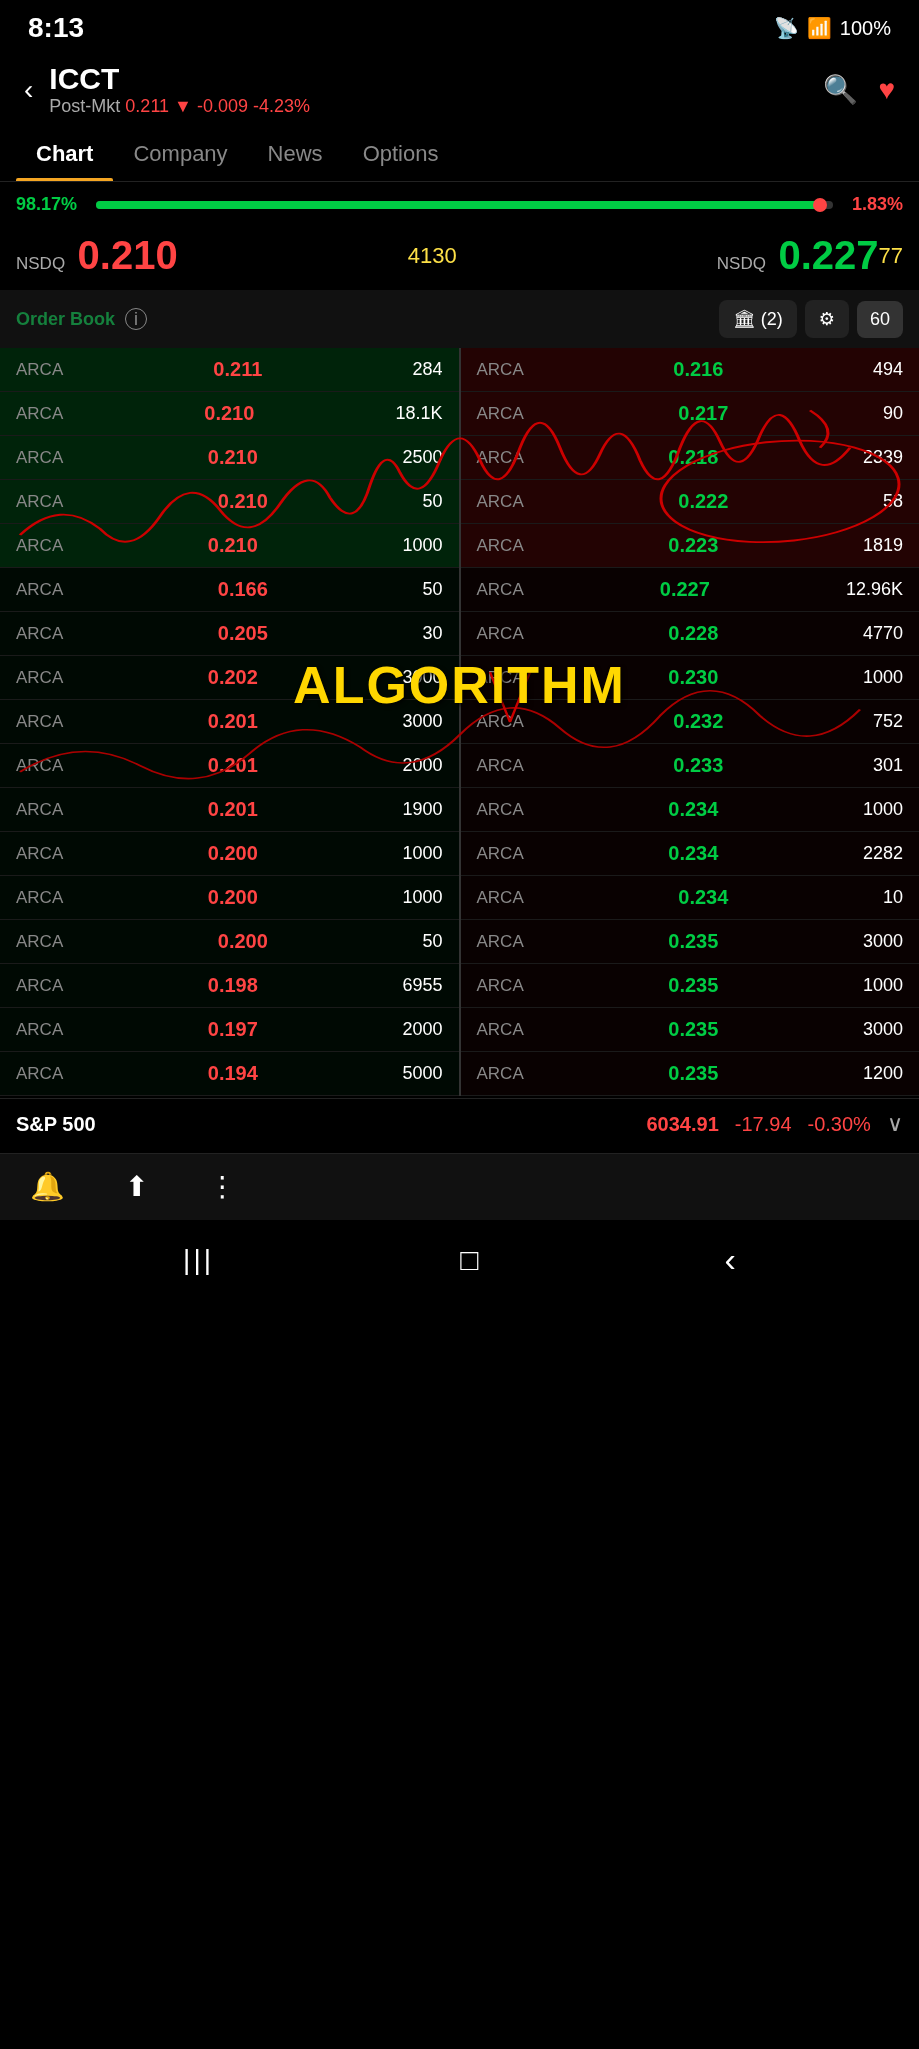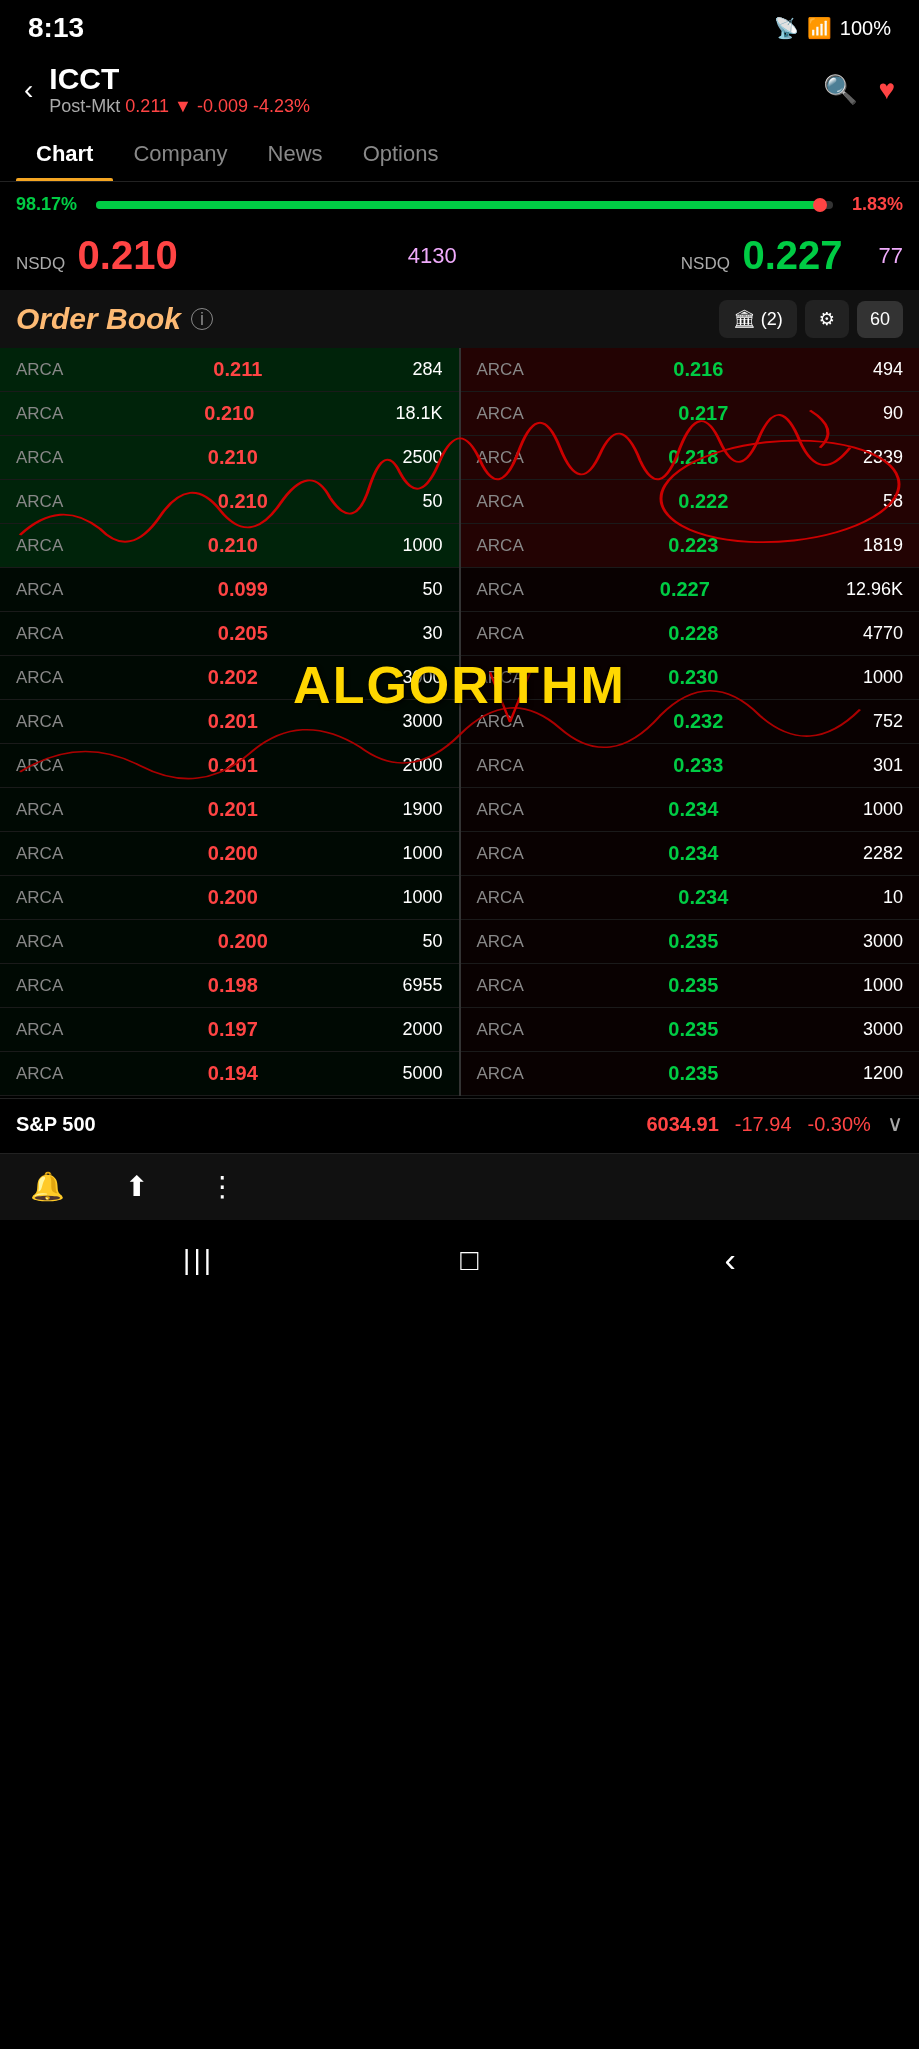--- a/index.html
+++ b/index.html
@@ -172,47 +172,45 @@
     .price-value {
       font-size: 40px;
       font-weight: 700;
       color: #ff4444;
       display: inline;
       margin-left: 8px;
     }
     .price-value.green { color: #00cc44; }
     .price-volume {
       font-size: 22px;
-      color: #f0abfc;
+      color: #fde047;
       text-align: right;
-      margin-left: 36px;
     }
     .price-right-block {
       text-align: right;
       flex: 1;
     }
 
     
     .order-book-header {
       display: flex;
       justify-content: space-between;
       align-items: center;
       padding: 10px 16px;
       background: #111;
     }
     .order-book-title {
       display: flex;
       align-items: center;
       gap: 10px;
     }
     .order-book-label {
-      font-size: 30px;
-      font-weight: 600;
-      color: #fdba74;
-      font-style: italic;
+      font-size: 18px;
+      font-weight: 600;
+      color: #15803d;
     }
     .info-icon {
       font-size: 18px;
       color: #888;
       border: 1px solid #888;
       border-radius: 50%;
       width: 22px;
       height: 22px;
       display: flex;
       align-items: center;
@@ -470,21 +468,21 @@
       <span class="ob-price-bid">0.210</span>
       <span class="ob-qty">50</span>
     </div>
         <div class="ob-row bid" style="background: rgba(0, 100, 30, 0.35);">
       <span class="ob-exchange">ARCA</span>
       <span class="ob-price-bid">0.210</span>
       <span class="ob-qty">1000</span>
     </div>
         <div class="ob-row bid" style="background: rgba(0, 60, 20, 0.15);">
       <span class="ob-exchange">ARCA</span>
-      <span class="ob-price-bid">0.099</span>
+      <span class="ob-price-bid">0.166</span>
       <span class="ob-qty">50</span>
     </div>
         <div class="ob-row bid" style="background: rgba(0, 60, 20, 0.15);">
       <span class="ob-exchange">ARCA</span>
       <span class="ob-price-bid">0.205</span>
       <span class="ob-qty">30</span>
     </div>
         <div class="ob-row bid" style="background: rgba(0, 60, 20, 0.15);">
       <span class="ob-exchange">ARCA</span>
       <span class="ob-price-bid">0.202</span>

